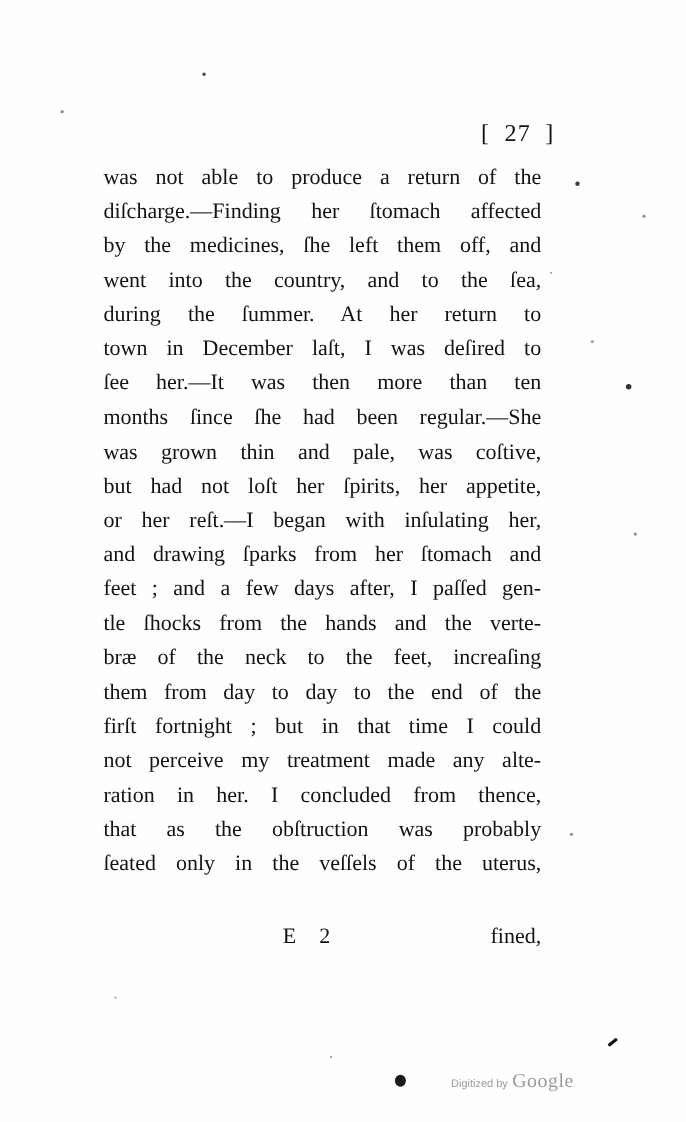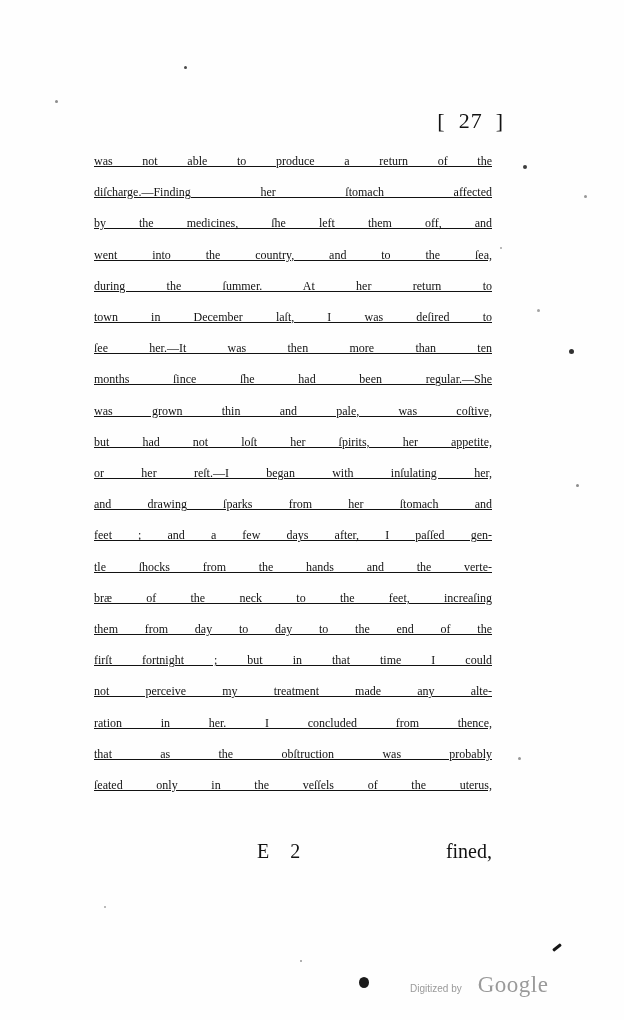--- a/index.html
+++ b/index.html
@@ -28,27 +28,26 @@
     letter-spacing: 1px;
     color: var(--ink, #121212);
   }
   .text-block {
     position: absolute;
     top: 146px;
     left: 94px;
     width: 398px;
   }
   .text-line {
-    font-size: 12px;
+    font-size: 20px;
     line-height: 31.2px;
     text-align: justify;
     text-align-last: justify;
     text-justify: inter-word;
     color: var(--ink, #121212);
-    text-decoration: underline;
   }
   .sig-row {
     position: absolute;
     top: 836px;
     left: 94px;
     width: 398px;
     height: 31px;
     font-size: 20px;
     line-height: 31px;
   }
@@ -60,30 +59,30 @@
   .catchword {
     position: absolute;
     right: 0;
   }
   .watermark {
     position: absolute;
     left: 410px;
     top: 972px;
     display: flex;
     align-items: baseline;
-    gap: 16px;
+    gap: 4px;
   }
   .wm-small {
     font-family: "Liberation Sans", sans-serif;
     font-size: 10px;
     color: var(--watermark_gray, #a3a3a3);
   }
   .wm-logo {
     font-family: "Liberation Serif", serif;
-    font-size: 23px;
+    font-size: 18px;
     letter-spacing: 0.5px;
     color: var(--watermark_gray, #9a9a9a);
   }
   .speck {
     position: absolute;
     background: #1b1b1b;
     border-radius: 50%;
   }
   .tick {
     position: absolute;

